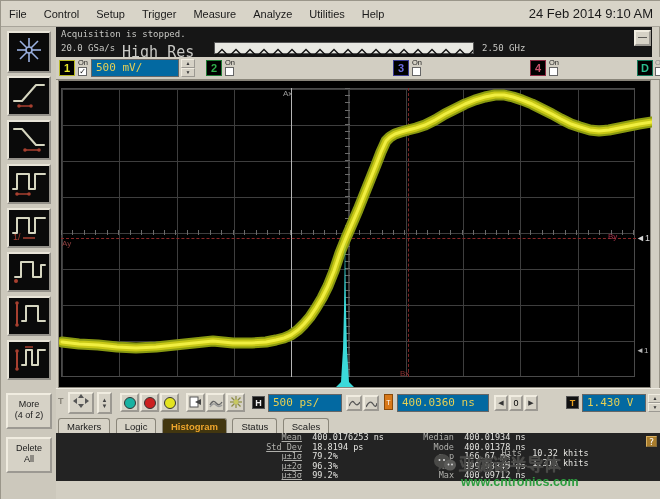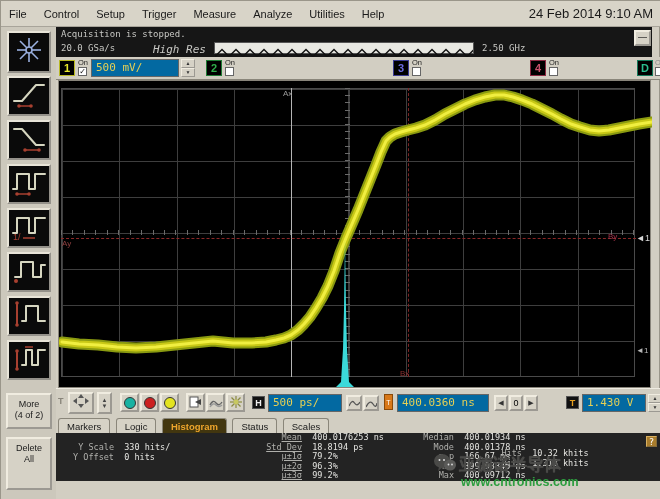--- a/index.html
+++ b/index.html
@@ -21,21 +21,21 @@
   .txt-btn { position:absolute; left:5px; width:46px; background:#d6d2c6; border:2px outset #f0ece0;
              font-size:9px; color:#1a1a1a; text-align:center; line-height:1.25; padding:4px 0; }
 
   
   #right { position:absolute; left:55px; top:26px; width:605px; height:473px; }
 
   
   #acqbar { position:absolute; left:0; top:0; width:596px; height:30px; background:#161616; }
   .acq-line1 { position:absolute; left:5px; top:2px; font-size:9px; color:#c8c8c4; font-family:"DejaVu Sans Mono",monospace; }
   .acq-rate  { position:absolute; left:5px; top:16px; font-size:9px; color:#c8c8c4; font-family:"DejaVu Sans Mono",monospace; }
-  .acq-mode  { position:absolute; left:97px; top:16px; font-size:11px; color:#c8c8c4; font-family:"DejaVu Sans Mono",monospace;font-style:italic; }
+  .acq-mode  { position:absolute; left:66px; top:16px; font-size:15px; color:#c8c8c4; font-family:"DejaVu Sans Mono",monospace; }
   #membar { position:absolute; left:158px; top:15px; width:260px; height:12px; background:#e8e8e2; border:1px solid #555; }
   #membar svg { width:100%; height:100%; }
   .acq-bw { position:absolute; left:426px; top:16px; font-size:9px; color:#c8c8c4; font-family:"DejaVu Sans Mono",monospace; }
   #min-btn { position:absolute; left:578px; top:3px; width:17px; height:16px; background:#d6d2c6;
              border:2px outset #f0ece0; font-size:9px; line-height:10px; text-align:center; color:#111; }
 
   
   #chbar { position:absolute; left:0; top:30px; width:605px; height:23px; background:#d2cec2;
            border-bottom:1px solid #8a867a; }
   .ch-num { position:absolute; top:3px; width:16px; height:16px; font-size:11px; font-weight:bold;
@@ -210,21 +210,21 @@
             <circle cx="6" cy="26" r="1.8" fill="#a84030"></circle>
         <polyline class="wf" points="11,22 15,22 15,7 21,7 21,22 27,22 27,7 34,7" stroke="#d6d6c0" stroke-width="2"></polyline>
         <line x1="14" y1="4" x2="22" y2="4" stroke="#a84030" stroke-width="1.5"></line>
           </svg>
       </span>
     </div>
     <div class="txt-btn" style="top:366px;height:36px">
       <div>More</div>
       <div>(4 of 2)</div>
     </div>
-    <div class="txt-btn" style="top:410px;height:53px">
+    <div class="txt-btn" style="top:410px;height:36px">
       <div>Delete</div>
       <div>All</div>
     </div>
   </div>
 
   <div id="right">
 
     <div id="acqbar">
       <span class="acq-line1">Acquisition is stopped.</span>
       <span class="acq-rate">20.0 GSa/s</span>
@@ -376,24 +376,20 @@
 
     <div id="tabbar">
       <span class="tab" style="margin-left:2px">Markers</span>
       <span class="tab">Logic</span>
       <span class="tab sel">Histogram</span>
       <span class="tab">Status</span>
       <span class="tab">Scales</span>
     </div>
 
     <div id="meas">
-      <div id="meas-left">
-        <div class="mrow"><span class="mlab">Y Scale</span>  <span class="mval">330 hits/</span></div>
-        <div class="mrow"><span class="mlab">Y Offset</span>  <span class="mval">0 hits</span></div>
-      </div>
       <div id="meas-c1">
         <div class="mrow"><span class="mlab">Mean</span>  <span class="mval">400.0176253 ns</span></div>
         <div class="mrow"><span class="mlab">Std Dev</span>  <span class="mval">18.8194 ps</span></div>
         <div class="mrow"><span class="mlab">μ±1σ</span>  <span class="mval">79.2%</span></div>
         <div class="mrow"><span class="mlab">μ±2σ</span>  <span class="mval">96.3%</span></div>
         <div class="mrow"><span class="mlab">μ±3σ</span>  <span class="mval">99.2%</span></div>
       </div>
       <div id="meas-c2">
         <div class="mrow"><span class="mlab">Median</span>  <span class="mval">400.01934 ns</span></div>
         <div class="mrow"><span class="mlab">Mode</span>  <span class="mval">400.01378 ns</span></div>

